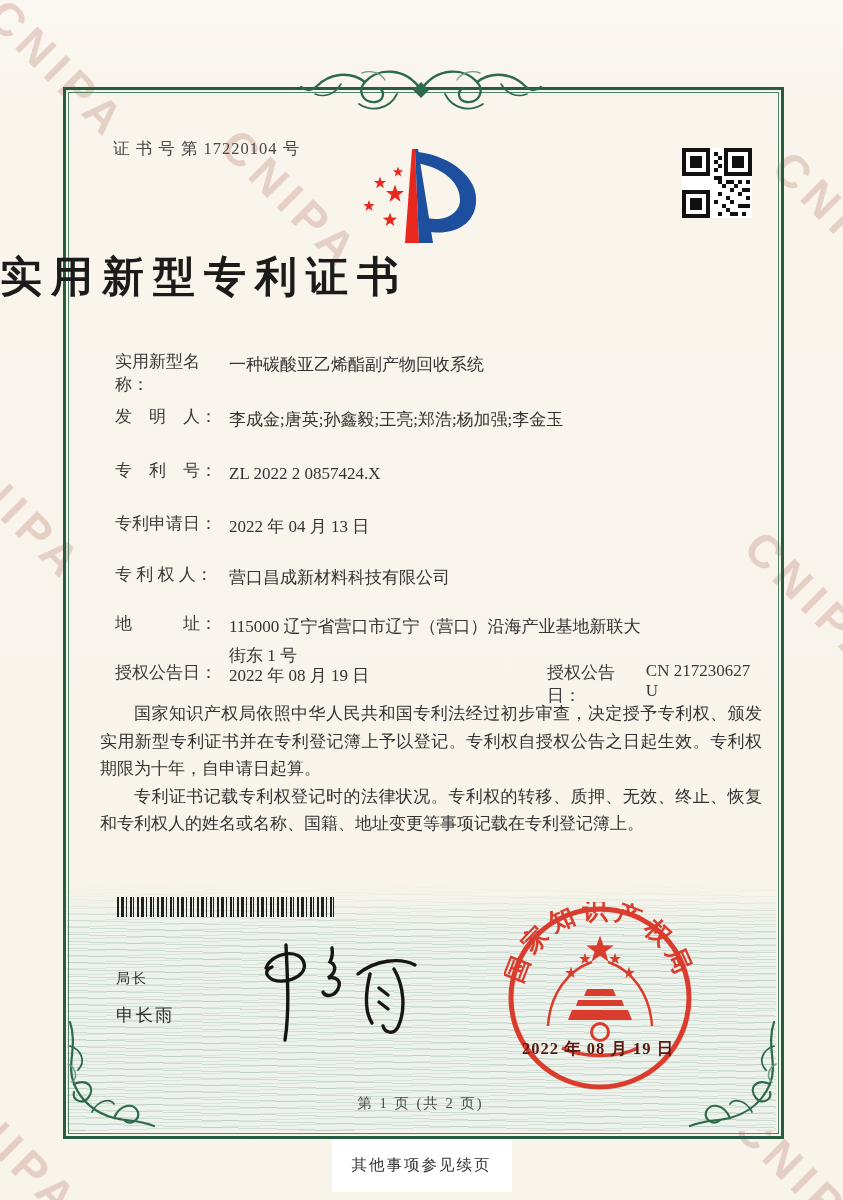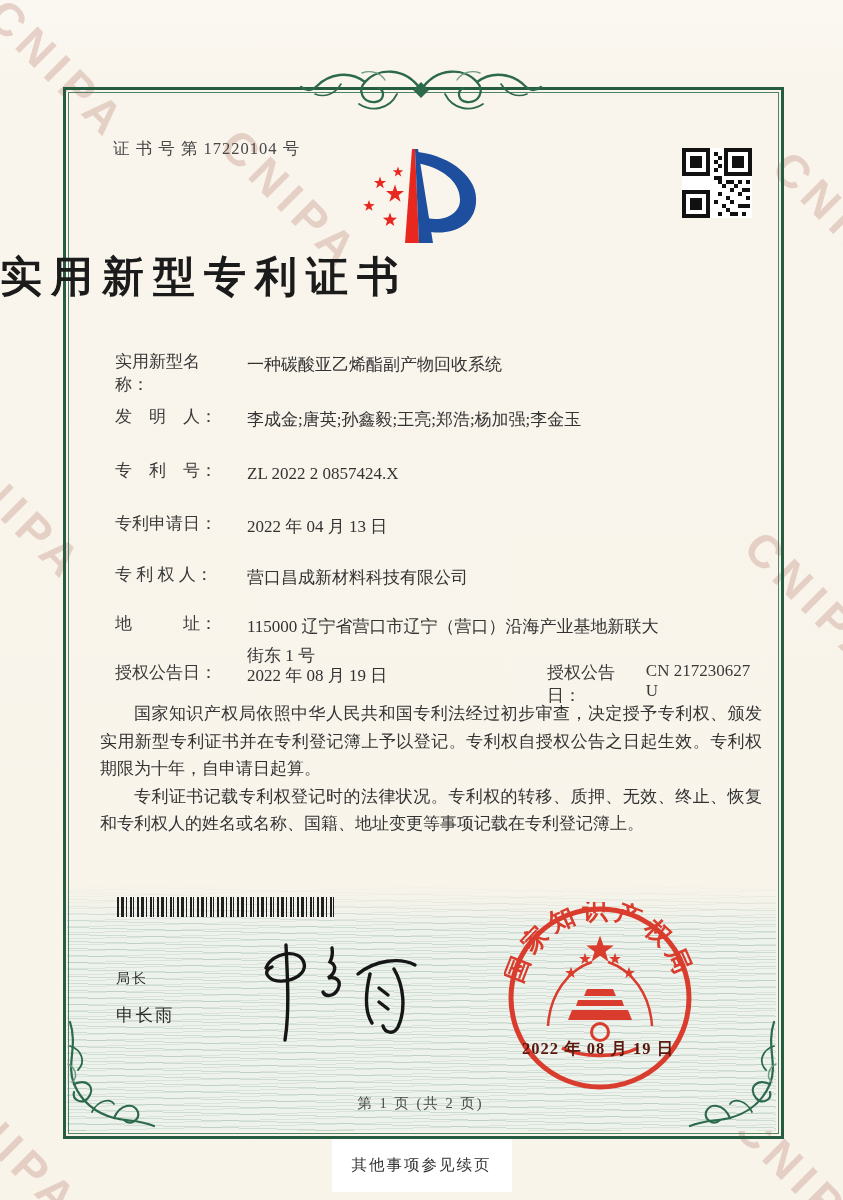--- a/index.html
+++ b/index.html
@@ -24,21 +24,21 @@
   .band-fade{position:absolute;left:0;top:0;width:100%;height:46px;
         background:linear-gradient(180deg,#f8f4ea 0,rgba(248,244,234,0) 100%);}
   .content{position:absolute;inset:0;z-index:4;}
   .orn{position:absolute;z-index:3;}
   
   .cert-no{position:absolute;left:113px;top:138px;font-size:16.5px;letter-spacing:1px;color:#474747;}
   .title{position:absolute;left:0;top:249px;width:100%;
          font-size:42px;font-weight:bold;letter-spacing:9px;color:#1b1b1b;}
   .field-row{position:absolute;left:115px;font-size:17px;color:#3a3a3a;display:flex;}
   .flabel{display:inline-block;width:114px;flex:0 0 114px;}
-  .fvalue{display:inline-block;max-width:535px;white-space:pre-line;line-height:29px;color:#333;margin-left:18px;}
+  .fvalue{display:inline-block;max-width:535px;white-space:pre-line;line-height:29px;color:#333;}
   .grant2{position:absolute;left:432px;top:0;display:flex;font-size:17px;}
   .paras{position:absolute;left:100px;top:700px;width:662px;font-size:17px;
          line-height:27.5px;text-align:justify;color:#333;}
   .paras p{margin:0;text-indent:2em;}
   .barcode{position:absolute;left:117px;top:897px;width:220px;height:20px;
         background-image:repeating-linear-gradient(90deg,
           #202020 0px,#202020 2px,transparent 2px,transparent 4px,
           #202020 4px,#202020 7px,transparent 7px,transparent 9px,
           #202020 9px,#202020 10px,transparent 10px,transparent 13px,
           #202020 13px,#202020 15px,transparent 15px,transparent 16px,

